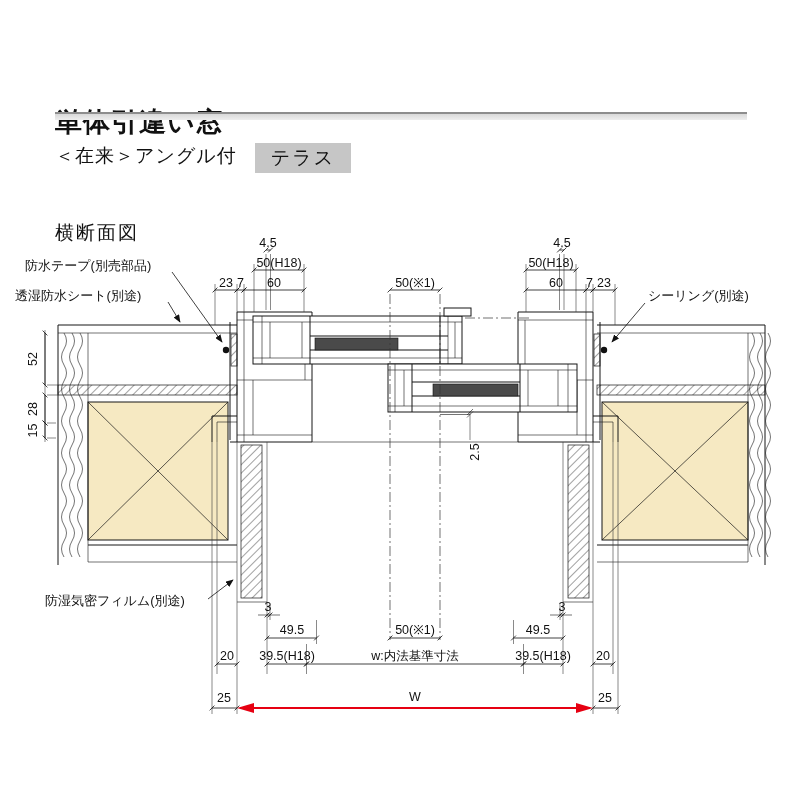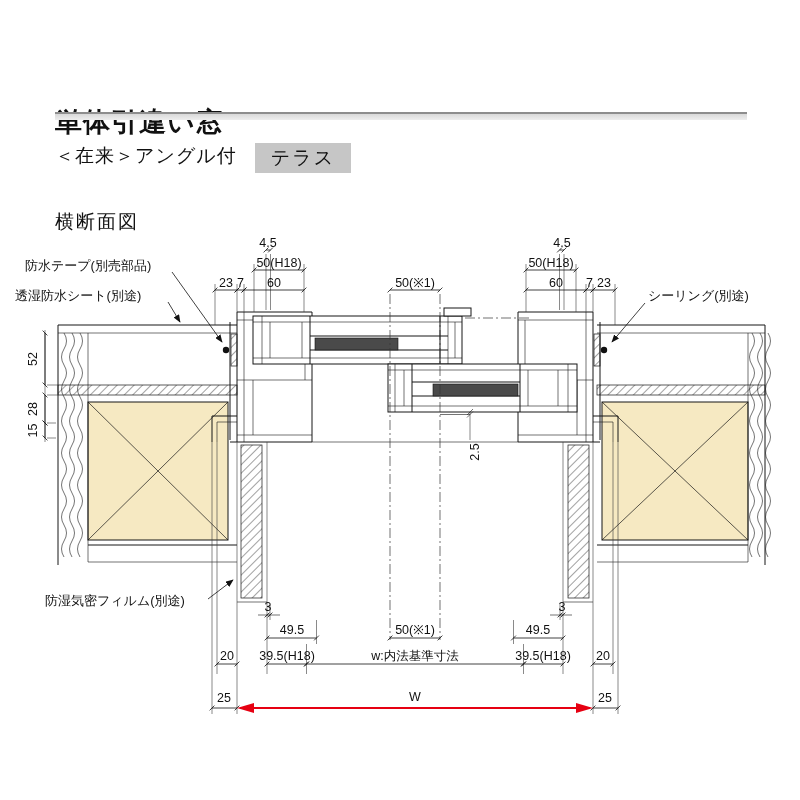--- a/index.html
+++ b/index.html
@@ -10,21 +10,21 @@
   
   .hdr{position:absolute;left:55px;top:72px;display:flex;align-items:center;gap:28px;white-space:nowrap;margin-top:32px;}
   .hdr .main{font-size:27px;font-weight:700;letter-spacing:1px;}
   .hdr .sub{font-size:21px;font-weight:700;letter-spacing:1px;}
   .rule{position:absolute;left:55px;top:112px;width:692px;height:8px;
         background:linear-gradient(to bottom,#8d8d8d 0,#8d8d8d 2px,#d9d9d9 2px,#eeeeee 8px);}
   .subrow{position:absolute;left:55px;top:143px;display:flex;align-items:flex-start;font-size:19px;white-space:nowrap;}
   .subrow .zairai{letter-spacing:1px;}
   .subrow .angle{letter-spacing:1px;}
   .subrow .badge{margin-left:18px;background:#c6c6c6;padding:2px 16px;letter-spacing:2px;font-family:Liberation Mono, monospace;}
-  .section{position:absolute;left:55px;top:209px;font-size:19px;letter-spacing:2px;}
+  .section{position:absolute;left:55px;top:220px;font-size:19px;letter-spacing:2px;}
   
   svg{position:absolute;left:0;top:230px;}
   .ln{stroke:#161616;stroke-width:1;fill:none}
   .tn{stroke:#161616;stroke-width:.6;fill:none}
   .box{stroke:#161616;stroke-width:1;fill:#ffffff}
   .ext{stroke:#3a3a3a;stroke-width:.6;fill:none}
   .dim{stroke:#111;stroke-width:.8;fill:none;marker-start:url(#tk);marker-end:url(#tk)}
   .chain{stroke:#333;stroke-width:.7;fill:none;stroke-dasharray:10 3 2 3}
   .ldr{stroke:#111;stroke-width:.8;fill:none;marker-end:url(#ar)}
   .hrect{fill:url(#h45);stroke:#161616;stroke-width:.7}

